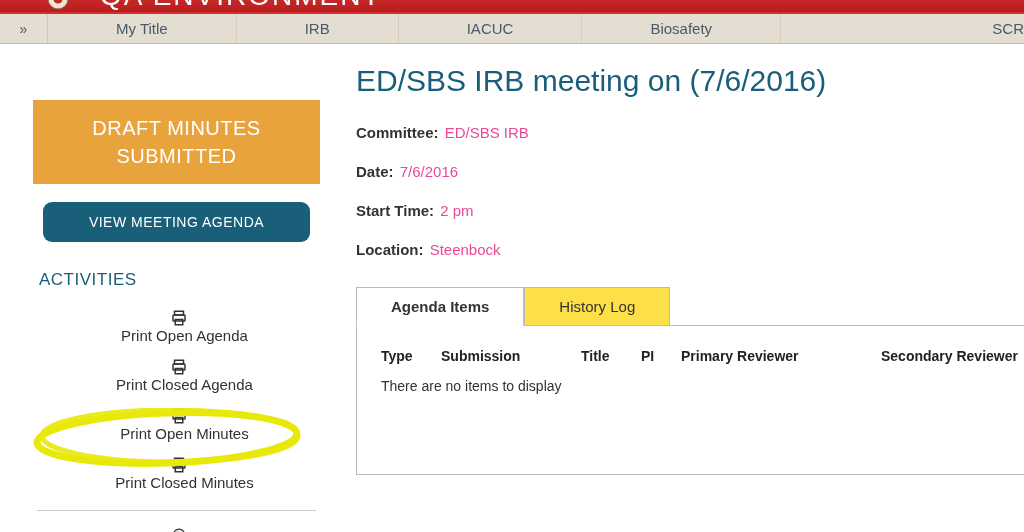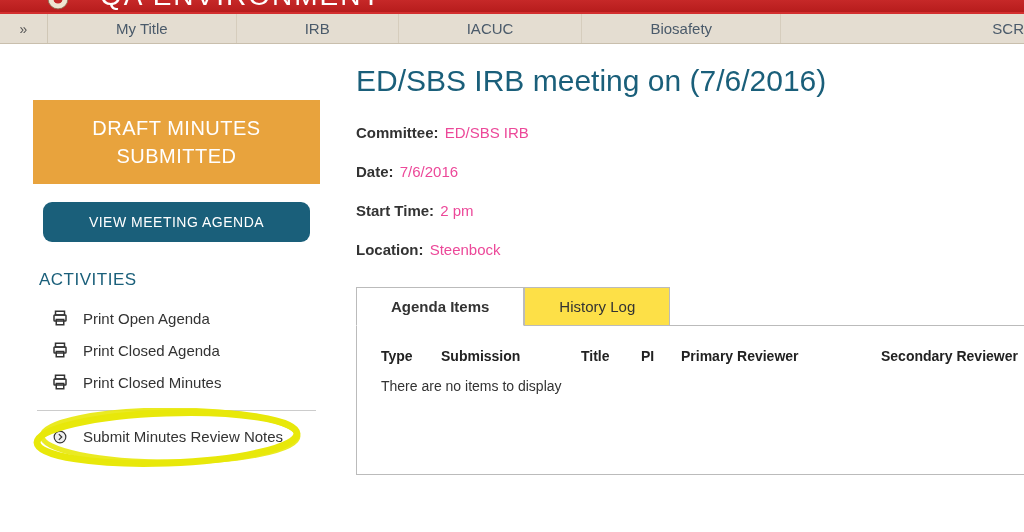--- a/index.html
+++ b/index.html
@@ -99,20 +99,21 @@
       letter-spacing: 0.5px;
     }
     .activity-list { list-style: none; padding-left: 16px; }
     .activity-item {
       display: flex;
       align-items: center;
       padding: 7px 0;
       color: #333;
       font-size: 15px;
       cursor: pointer;
+      flex-direction: column;
     }
     .activity-icon {
       width: 22px;
       margin-right: 12px;
       display: flex;
       align-items: center;
       justify-content: center;
     }
     .sidebar-divider {
       border: none;
@@ -230,20 +231,30 @@
       </li>
       <li class="activity-item">
         <span class="activity-icon">
           <svg class="printer-svg" viewBox="0 0 24 24" fill="none" stroke="#333" stroke-width="2">
               <rect x="6" y="3" width="12" height="5"></rect>
               <rect x="4" y="8" width="16" height="8" rx="1"></rect>
               <rect x="7" y="14" width="10" height="7"></rect>
             </svg>
         </span>
         <span>Print Closed Agenda</span>
+      </li>
+      <li class="activity-item">
+        <span class="activity-icon">
+          <svg class="printer-svg" viewBox="0 0 24 24" fill="none" stroke="#333" stroke-width="2">
+              <rect x="6" y="3" width="12" height="5"></rect>
+              <rect x="4" y="8" width="16" height="8" rx="1"></rect>
+              <rect x="7" y="14" width="10" height="7"></rect>
+            </svg>
+        </span>
+        <span>Print Open Minutes</span>
       </li>
       <li class="activity-item">
         <span class="activity-icon">
           <svg class="printer-svg" viewBox="0 0 24 24" fill="none" stroke="#333" stroke-width="2">
               <rect x="6" y="3" width="12" height="5"></rect>
               <rect x="4" y="8" width="16" height="8" rx="1"></rect>
               <rect x="7" y="14" width="10" height="7"></rect>
             </svg>
         </span>
         <span>Print Closed Minutes</span>

